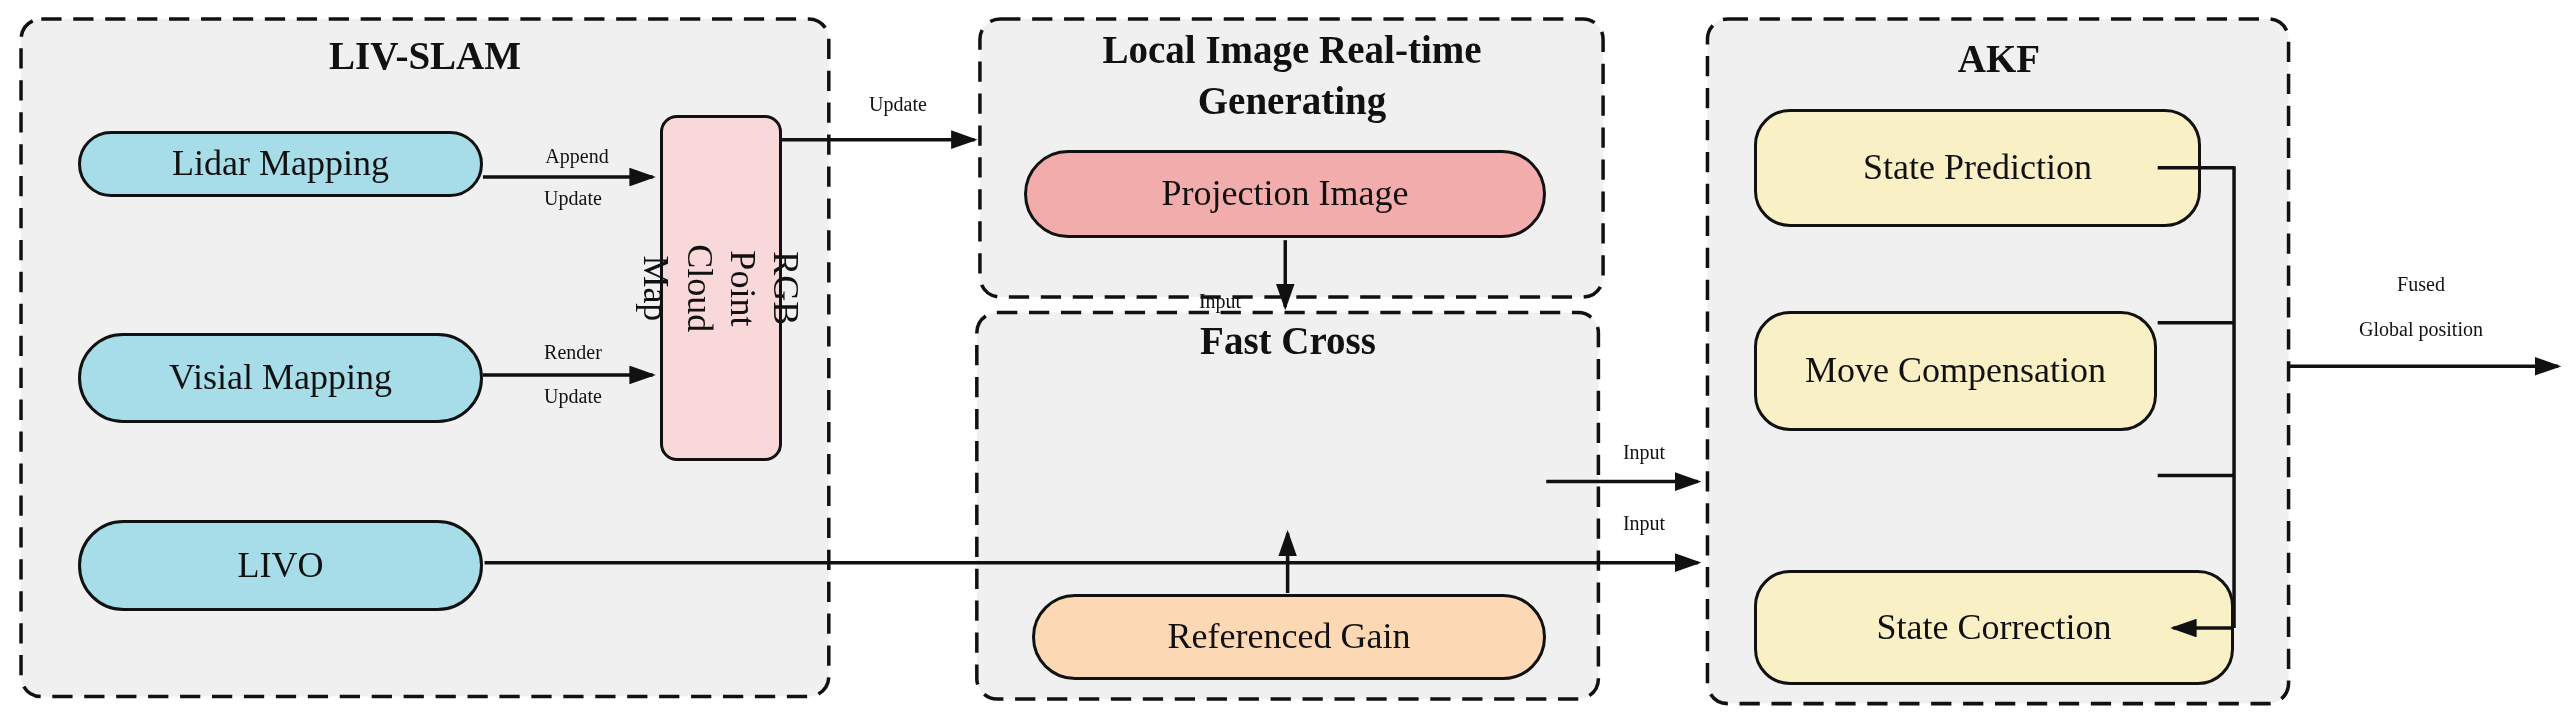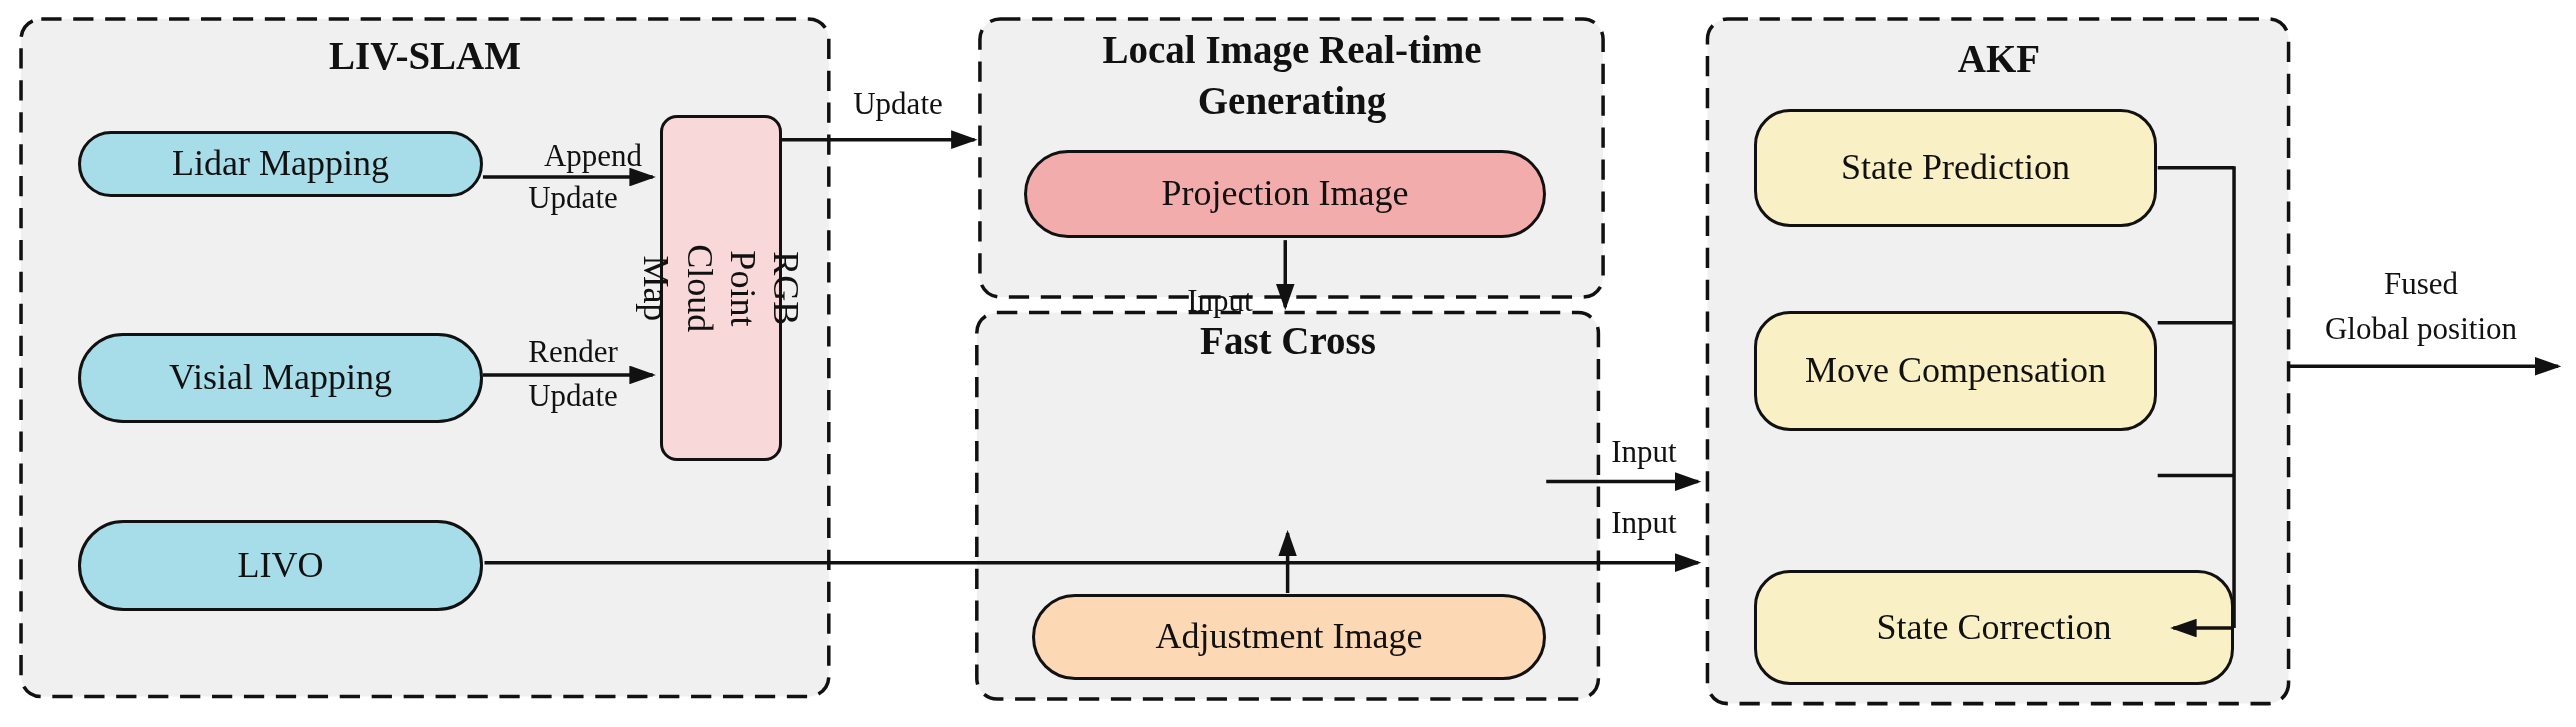--- a/index.html
+++ b/index.html
@@ -24,21 +24,21 @@
   .rot{
     width:296px;text-align:center;font-size:36px;line-height:1.2;
     transform:rotate(90deg);
   }
   .panel-title{
     position:absolute;transform:translate(-50%,-50%);
     font-weight:bold;font-size:39px;white-space:nowrap;
   }
   .edge-label{
     position:absolute;transform:translate(-50%,-50%);
-    font-size:31px;white-space:nowrap;
+    font-size:20px;white-space:nowrap;
   }
   .c-cyan{background:var(--cyan);}
   .c-pink{background:var(--pink);}
   .c-pinklight{background:var(--pink_light);}
   .c-orange{background:var(--orange);}
   .c-yellow{background:var(--yellow);}
 </style>
 </head>
 <body>
 
@@ -62,24 +62,24 @@
   </div>
 
   <div class="rgb-box c-pinklight" style="left:660px;top:115px;width:122px;height:346px;">
     <div class="rot">RGB Point Cloud Map</div>
   </div>
 
   <div class="pill c-pink" style="left:1024px;top:150px;width:522px;height:88px;">
     <span>Projection Image</span>
   </div>
   <div class="pill c-orange" style="left:1032px;top:594px;width:514px;height:86px;">
-    <span>Adjustment Image</span>
+    <span>Referenced Gain</span>
   </div>
 
-  <div class="pill soft c-yellow" style="left:1754px;top:109px;width:403px;height:118px;">
+  <div class="pill soft c-yellow" style="left:1754px;top:109px;width:447px;height:118px;">
     <span>State Prediction</span>
   </div>
   <div class="pill soft c-yellow" style="left:1754px;top:263px;width:403px;height:120px;margin-top:48px;">
     <span>Move Compensation</span>
   </div>
   <div class="pill soft c-yellow" style="left:1754px;top:570px;width:480px;height:115px;">
     <span>State Correction</span>
   </div>
 
   <svg class="layer" viewBox="0 0 3307 934" width="2576" height="728">
@@ -102,21 +102,21 @@
     <line class="edge" x1="2868" y1="213" x2="2868" y2="806"></line>
     <line class="edge" x1="2868" y1="806" x2="2790" y2="806" marker-end="url(#ah)"></line>
   </svg>
 
   <div class="panel-title" style="left:425px;top:55px;">LIV-SLAM</div>
   <div class="panel-title" style="left:1292px;top:49px;">Local Image Real-time</div>
   <div class="panel-title" style="left:1292px;top:100px;">Generating</div>
   <div class="panel-title" style="left:1288px;top:340px;">Fast Cross</div>
   <div class="panel-title" style="left:1999px;top:58px;">AKF</div>
 
-  <div class="edge-label" style="left:593px;top:156px;">Append</div>
+  <div class="edge-label" style="left:577px;top:156px;">Append</div>
   <div class="edge-label" style="left:573px;top:198px;">Update</div>
   <div class="edge-label" style="left:573px;top:352px;">Render</div>
   <div class="edge-label" style="left:573px;top:396px;">Update</div>
   <div class="edge-label" style="left:898px;top:104px;">Update</div>
   <div class="edge-label" style="left:1220px;top:301px;">Input</div>
   <div class="edge-label" style="left:1644px;top:452px;">Input</div>
   <div class="edge-label" style="left:1644px;top:523px;">Input</div>
   <div class="edge-label" style="left:2421px;top:284px;">Fused</div>
   <div class="edge-label" style="left:2421px;top:329px;">Global position</div>
 

